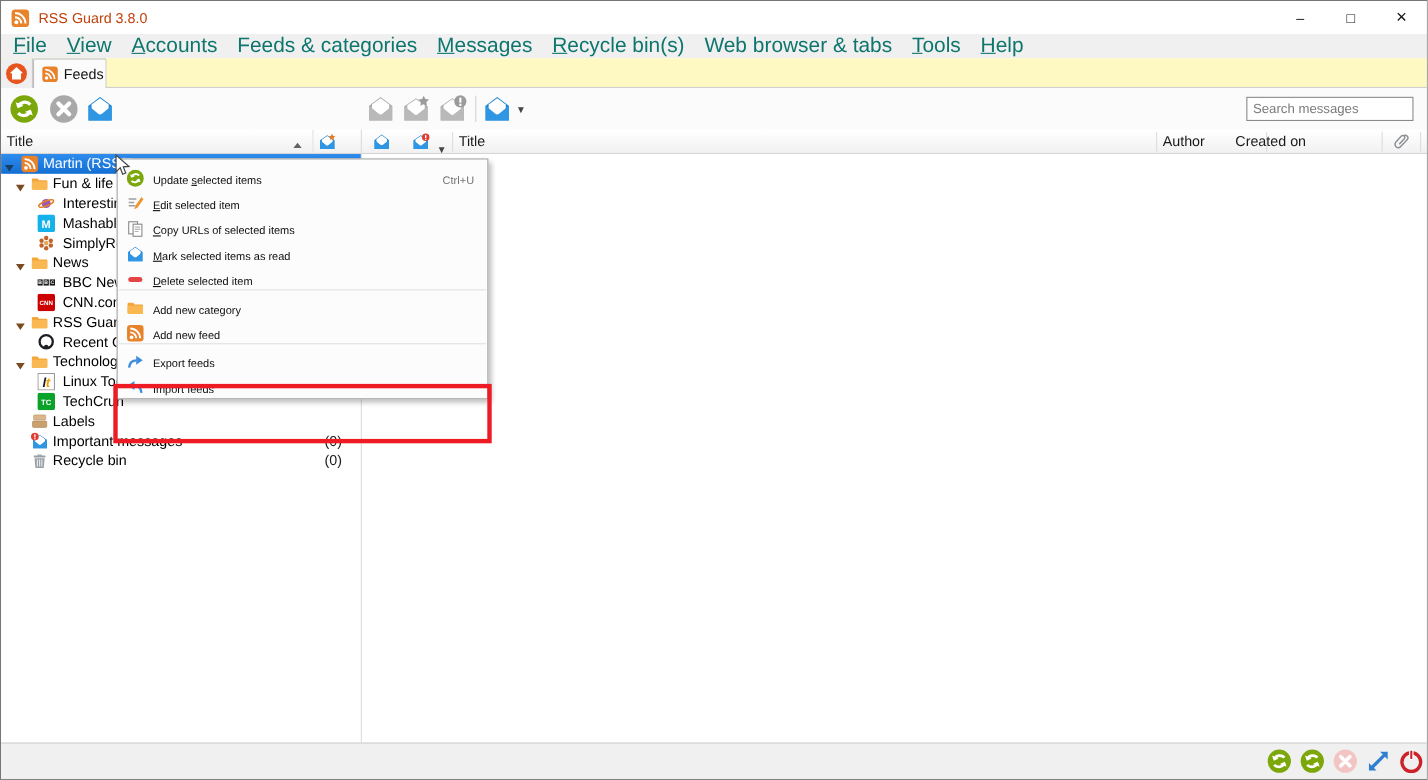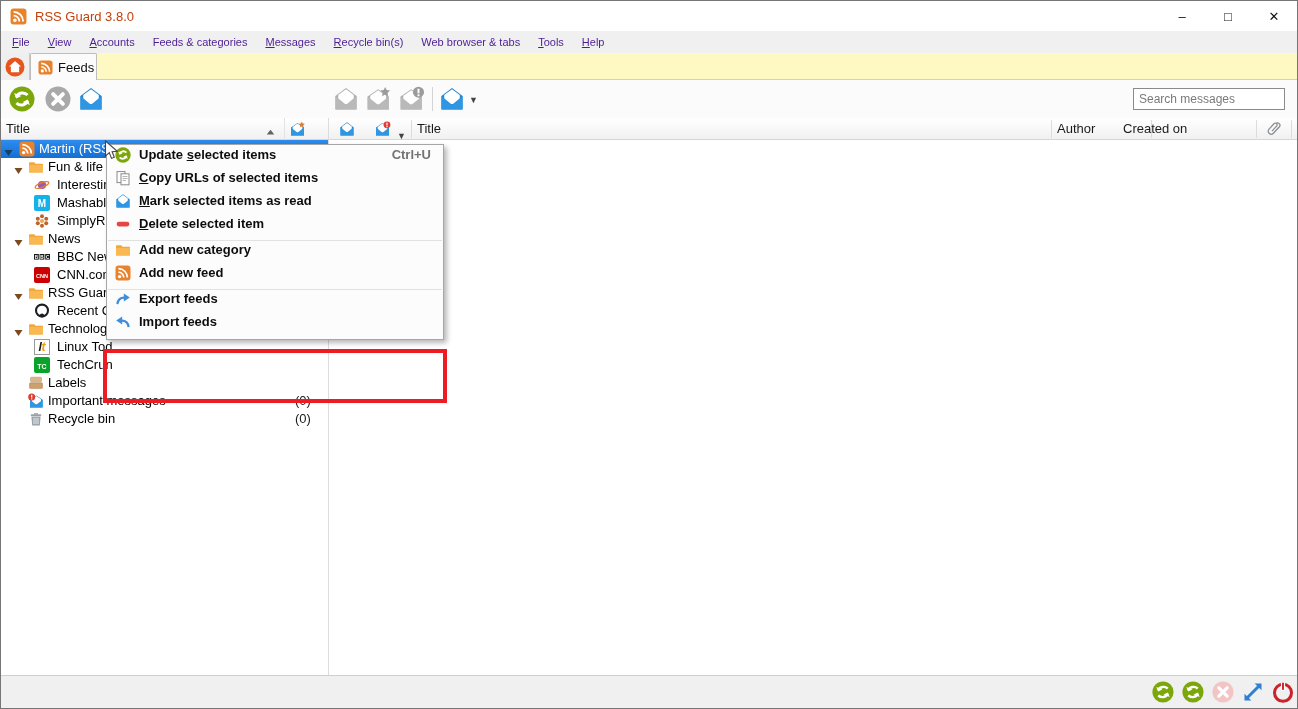--- a/index.html
+++ b/index.html
@@ -8,21 +8,21 @@
 
   
   .titlebar { position:absolute; left:0; top:0; width:100%; height:30px; background:#ffffff; display:flex; align-items:center; }
   .titlebar .appicon { margin-left:9px; width:17px; height:17px; }
   .titlebar .title { margin-left:8px; font-size:13px; color:#c2410c; }
   .caption { position:absolute; right:0; top:0; height:30px; display:flex; }
   .capbtn { width:46px; height:30px; display:flex; align-items:center; justify-content:center; font-size:13px; color:#111; }
 
   
   .menubar { position:absolute; left:0; top:30px; width:100%; height:22px; background:#f0f0f0; display:flex; align-items:center; padding-left:2px; }
-  .menuitem { padding:0 9px; font-size:11px; color:#4c1d95; height:22px; line-height:22px; }
+  .menuitem { padding:0 9px; font-size:19px; color:#0f766e; height:22px; line-height:22px; }
   .menuitem u { text-decoration:underline; }
 
   
   .tabstrip { position:absolute; left:0; top:52px; width:100%; height:27px; background:#fef9c3; border-bottom:1px solid #cfcfcf; }
   .hometab { position:absolute; left:0; top:0; width:29px; height:27px; background:#efefef; border-right:1px solid #c9c9c9; display:flex; align-items:center; justify-content:center; }
   .feedstab { position:absolute; left:29px; top:0; width:67px; height:27px; background:#fbfbfb; border:1px solid #bdbdbd; border-bottom:none; border-radius:2px 2px 0 0; display:flex; align-items:center; gap:5px; padding-left:7px; font-size:13px; color:#10100f; }
 
   
   .toolbar { position:absolute; left:0; top:79px; width:100%; height:38px; background:#fbfbfb; }
   .ticon { position:absolute; top:6px; width:26px; height:26px; display:inline-block; }
@@ -49,21 +49,21 @@
   .trow { position:relative; height:18px; width:327px; font-size:13px; color:#000; }
   .trow.sel { background:linear-gradient(#2d8ced,#146fd2); color:#fff; }
   .trow .exp { position:absolute; top:5px; width:9px; height:9px; }
   .trow .ticn { position:absolute; top:1px; width:16px; height:16px; }
   .trow .ticn svg { width:100%; height:100%; }
   .trow .tlabel { position:absolute; top:0; line-height:18px; white-space:nowrap; }
   .trow .tcount { position:absolute; left:294px; top:0; line-height:18px; color:#1a1a1a; }
 
   
   .ctxmenu { position:absolute; left:105px; top:143px; width:338px; background:#fcfcfc; border:1px solid #a6a6a6; box-shadow:3px 3px 5px rgba(0,0,0,.28); z-index:50; padding:2px 0; }
-  .citem { position:relative; height:23px; display:flex; align-items:flex-start; font-size:13px; color:#0d0d0d;font-weight:bold; }
+  .citem { position:relative; height:23px; display:flex; align-items:flex-end; font-size:10px; color:#0d0d0d; }
   .citem .cicn { width:16px; height:16px; margin-left:8px; flex:0 0 16px; }
   .citem .cicn svg { width:100%; height:100%; }
   .citem .clabel { margin-left:8px; white-space:nowrap; }
   .citem .clabel u { text-decoration:underline; }
   .citem .shortcut { margin-left:auto; margin-right:12px; color:#737373; }
   .csep { height:1px; background:#e2e2e2; margin:1px 1px; }
 
   
   .redrect { position:absolute; left:102px; top:348px; width:344px; height:54px; border:4px solid #ed1c24; z-index:60; }
 
@@ -393,20 +393,27 @@
             <path d="M11.4 5.6a4.2 4.2 0 0 0-6.9 1.2" fill="none" stroke="#fff" stroke-width="1.8"></path>
             <path d="M4.6 10.4a4.2 4.2 0 0 0 6.9-1.2" fill="none" stroke="#fff" stroke-width="1.8"></path>
             <path d="M3.2 4.3l1.2 3.4 3.2-1.5z" fill="#fff"></path>
             <path d="M12.8 11.7l-1.2-3.4-3.2 1.5z" fill="#fff"></path>
           </svg></span>
         <span class="clabel">Update <u>s</u>elected items</span>
         <span class="shortcut">Ctrl+U</span>
       </div>
       <div class="citem">
         <span class="cicn"><svg viewBox="0 0 16 16">
+            <path d="M2 4h7M2 7h5M2 10h6" stroke="#9e9e9e" stroke-width="1.4"></path>
+            <path d="M13.6 2.2l-5.4 7.6-1.2 3.4 3-1.4 5.4-7.6z" fill="#f0962e"></path>
+          </svg></span>
+        <span class="clabel"><u>E</u>dit selected item</span>
+      </div>
+      <div class="citem">
+        <span class="cicn"><svg viewBox="0 0 16 16">
             <rect x="2" y="1.6" width="8" height="11" fill="#fff" stroke="#8a8a8a"></rect>
             <rect x="6" y="3.8" width="8" height="11" fill="#fff" stroke="#8a8a8a"></rect>
             <path d="M7.5 6.5h5M7.5 8.5h5M7.5 10.5h3.5" stroke="#b5b5b5" stroke-width="1"></path>
           </svg></span>
         <span class="clabel"><u>C</u>opy URLs of selected items</span>
       </div>
       <div class="citem">
         <span class="cicn"><svg viewBox="0 0 16 16">
             <path d="M1.5 6.2L8 1.3l6.5 4.9v8.3h-13z" fill="#1e86d2"></path>
             <path d="M3.2 5.5L8 2l4.8 3.5v5.6H3.2z" fill="#fff"></path>

